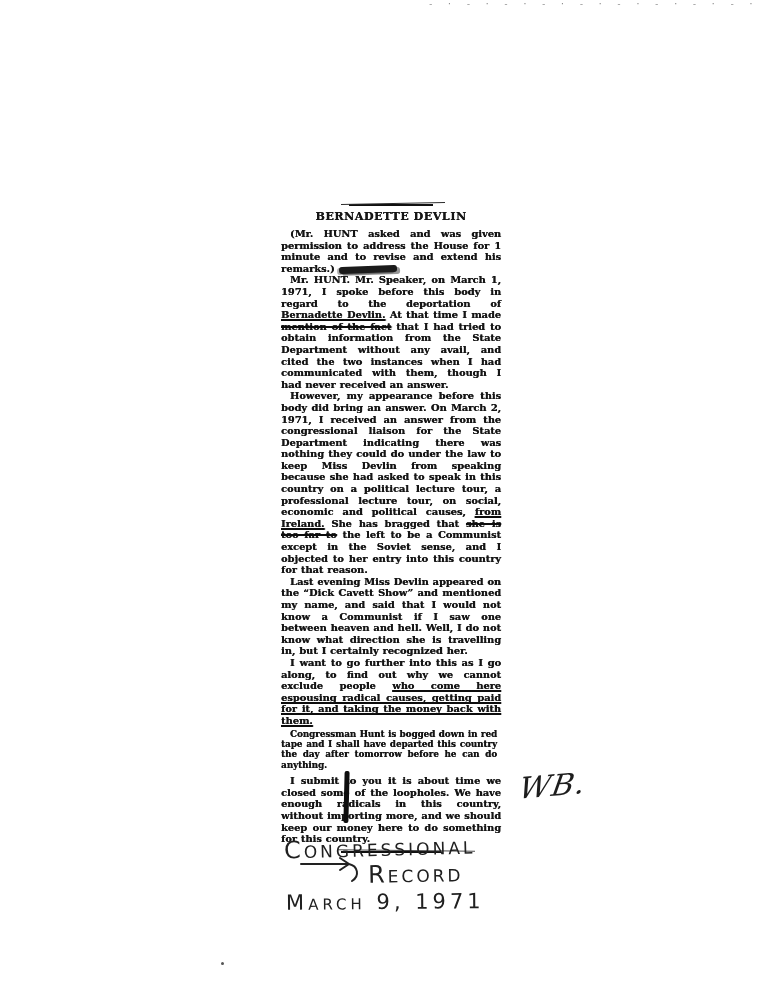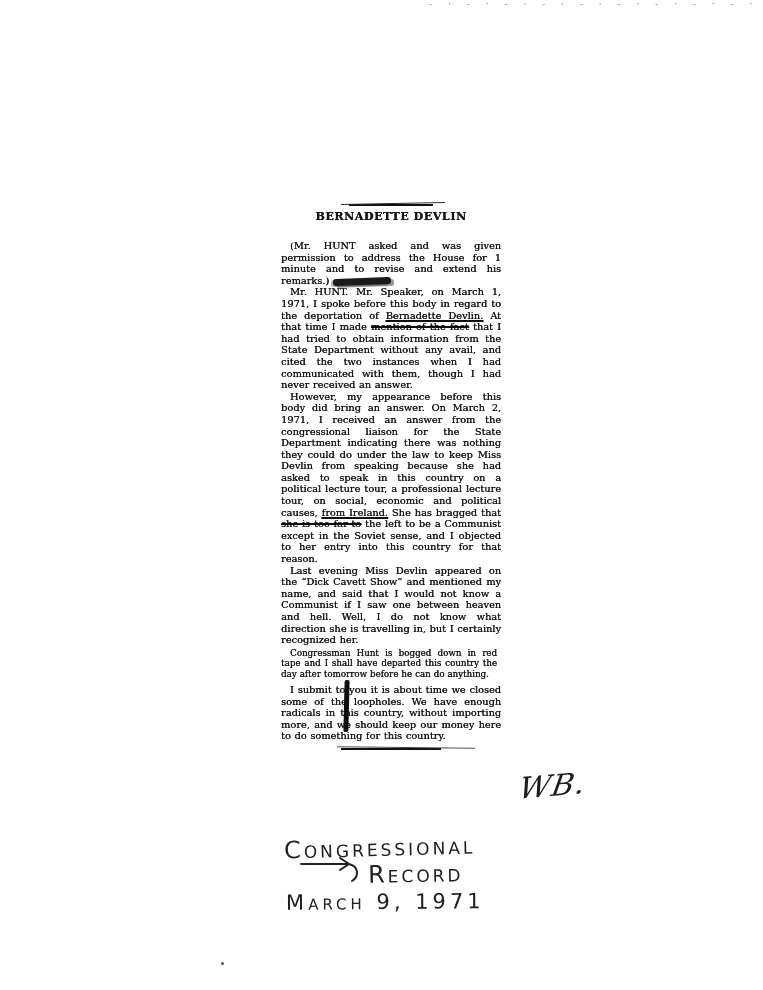--- a/index.html
+++ b/index.html
@@ -25,29 +25,30 @@
   }
   .top-rule{
     width:84px; margin:0 auto 4px auto; height:0;
     border-top:2px solid #101010; position:relative;
   }
   .top-rule:after{
     content:""; position:absolute; left:-8px; right:-12px; top:-3px;
     border-top:1.4px solid #2c2c2c; transform:rotate(-1.2deg);
   }
   .clip-title{
-    margin:0 0 17px 0; text-align:center;
+    margin:0 0 5px 0; text-align:center;
     font-size:11px; font-weight:bold; letter-spacing:0.6px;
     text-shadow:0.3px 0 0 currentColor;
   }
   .para{
     margin:0; font-size:9.8px; line-height:11.6px;
     text-align:justify; text-indent:9px;
     text-shadow:0.3px 0 0 currentColor;
     word-spacing:0.5px;
+    font-weight:bold;
   }
   .para.quote{
     font-size:8.7px; line-height:10.4px; margin:2px 4px 3px 0;
     text-indent:9px; word-spacing:0.2px;
   }
   .para.last{ margin-top:5px; position:relative; }
   
   .para.last:after{
     content:""; position:absolute; left:63px; top:-4px;
     width:4.5px; height:52px; background:#0d0d0d;
@@ -104,20 +105,21 @@
   <div class="perforation">- · - · - · - · - · - · - · - · - · - · - · - · - · - · - · - · - · - · - · - · - · - · - · - · - · - ·</div>
 
   <div class="clipping">
     <div class="top-rule"></div>
     <h1 class="clip-title">BERNADETTE DEVLIN</h1>
     <div>
         <p class="para intro"><span class="seg">(Mr. HUNT asked and was given permission to address the House for 1 minute and to revise and extend his remarks.) </span><span class="scribble"></span></p>
         <p class="para body"><span class="seg">Mr. HUNT. Mr. Speaker, on March 1, 1971, I spoke before this body in regard to the deportation of </span><span class="seg u">Bernadette Devlin.</span><span class="seg"> At that time I made </span><span class="seg s">mention of the fact</span><span class="seg"> that I had tried to obtain information from the State Department without any avail, and cited the two instances when I had communicated with them, though I had never received an answer.</span></p>
         <p class="para body"><span class="seg">However, my appearance before this body did bring an answer. On March 2, 1971, I received an answer from the congressional liaison for the State Department indicating there was nothing they could do under the law to keep Miss Devlin from speaking because she had asked to speak in this country on a political lecture tour, a professional lecture tour, on social, economic and political causes, </span><span class="seg u">from Ireland.</span><span class="seg"> She has bragged that </span><span class="seg s">she is too far to</span><span class="seg"> the left to be a Communist except in the Soviet sense, and I objected to her entry into this country for that reason.</span></p>
         <p class="para body"><span class="seg">Last evening Miss Devlin appeared on the “Dick Cavett Show” and mentioned my name, and said that I would not know a Communist if I saw one between heaven and hell. Well, I do not know what direction she is travelling in, but I certainly recognized her.</span></p>
+        <p class="para body"><span class="seg">I want to go further into this as I go along, to find out why we cannot exclude people </span><span class="seg u">who come here espousing radical causes, getting paid for it, and taking the money back with them.</span></p>
         <p class="para quote"><span class="seg">Congressman Hunt is bogged down in red tape and I shall have departed this country the day after tomorrow before he can do anything.</span></p>
         <p class="para last"><span class="seg">I submit to you it is about time we closed some of the loopholes. We have enough radicals in this country, without importing more, and we should keep our money here to do something for this country.</span></p>
       </div>
     <div class="end-rule"></div>
   </div>
 
   <div class="initials">WB.</div>
 
   <div class="hw hw-1">Congressional</div>
 

